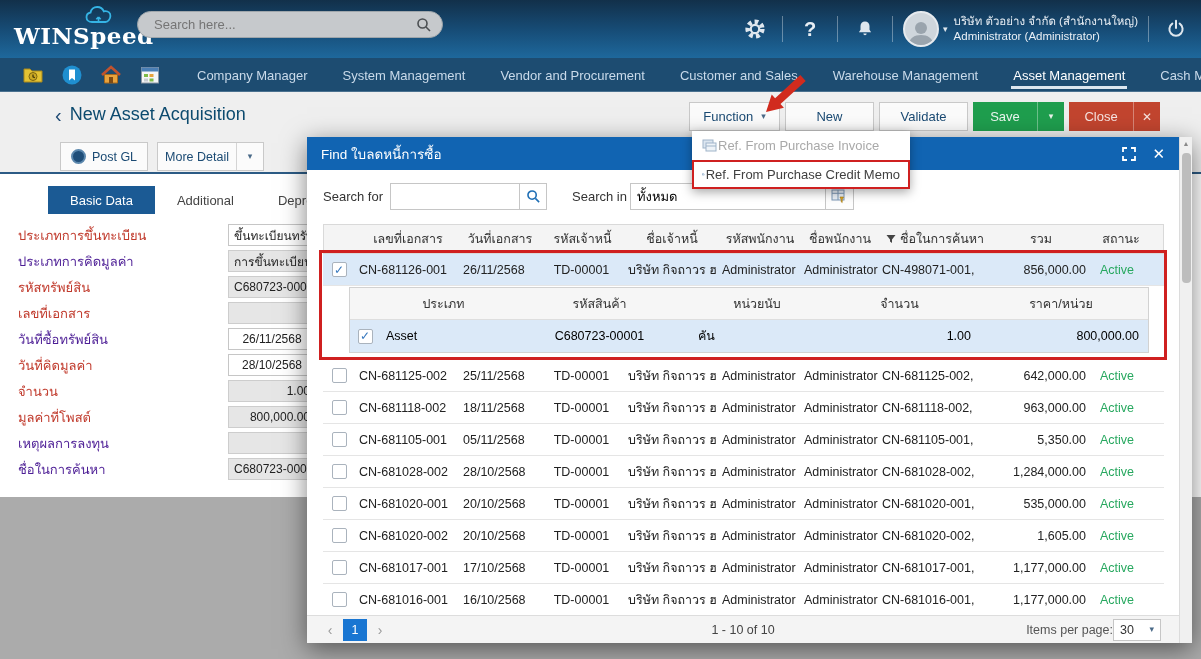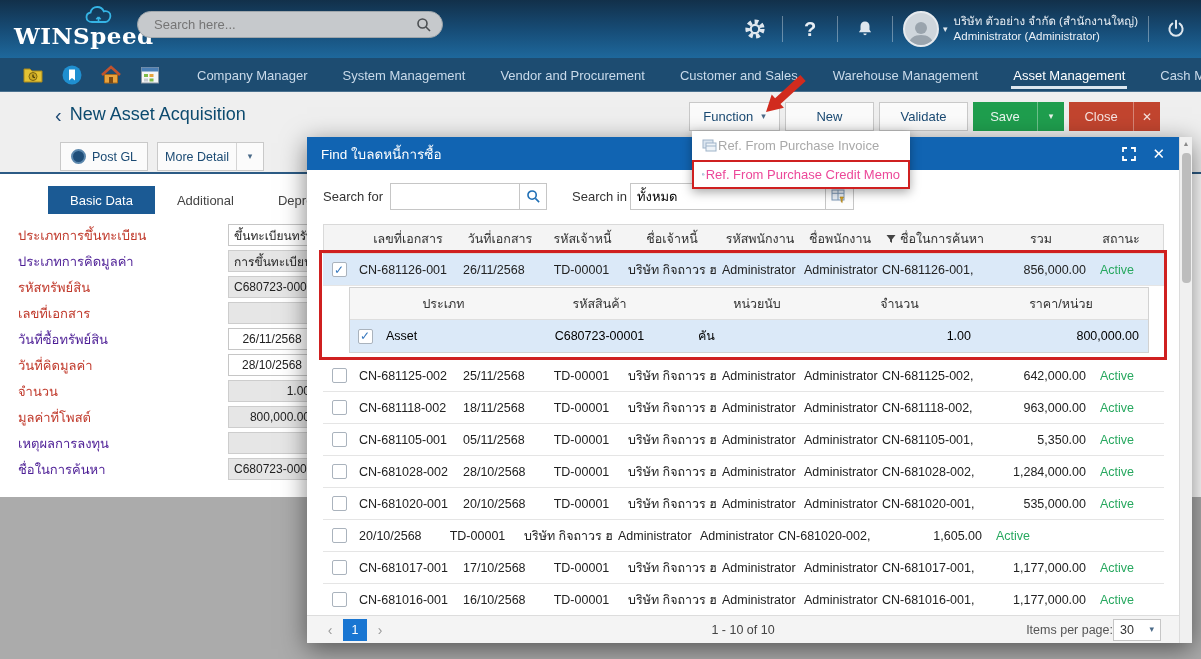--- a/index.html
+++ b/index.html
@@ -127,21 +127,21 @@
 
   .m-scroll { position:absolute; right:0; top:0; width:13px; height:506px; background:#f0f0f0; border-left:1px solid #dcdcdc; }
   .m-scroll .up { position:absolute; top:3px; left:0; width:12px; text-align:center; font-size:7px; color:#8a8a8a; }
   .m-thumb { position:absolute; top:16px; left:1.5px; width:9px; height:130px; background:#bdbdbd; border-radius:4px; cursor:pointer; }
 
   
   .fn-menu { position:absolute; left:692px; top:131px; width:218px; background:#fff; z-index:30;
     box-shadow:0 3px 10px rgba(0,0,0,.35); font-size:13px; }
   .fn-item { height:29px; display:flex; align-items:center; gap:1px; padding:0 10px; cursor:pointer; white-space:nowrap; }
   .fn-item.disabled { color:#a9a9a9; }
-  .fn-item.hl { color:#ec4899; outline:2px solid #cf2020; outline-offset:-2px; }
+  .fn-item.hl { color:#404040; outline:2px solid #cf2020; outline-offset:-2px; }
 
   
   .annot-rect { position:absolute; left:319px; top:250px; width:848px; height:110px;
     border:3px solid #cf2020; z-index:20; pointer-events:none; }
   .annot-arrow { position:absolute; left:740px; top:70px; z-index:40; pointer-events:none; }
 </style>
 </head>
 <body>
 
 <div class="app-header">
@@ -385,21 +385,21 @@
       <div class="t-row sel">
         <span class="t-c w-cb">
             <span class="cb">✓</span>
           </span>
         <span class="t-c w-doc">CN-681126-001</span>
         <span class="t-c w-date">26/11/2568</span>
         <span class="t-c w-vc">TD-00001</span>
         <span class="t-c w-vn">บริษัท กิจถาวร ฮา</span>
         <span class="t-c w-ec">Administrator</span>
         <span class="t-c w-en">Administrator</span>
-        <span class="t-c w-sn">CN-681126-001,</span>
+        <span class="t-c w-sn">CN-498071-001,</span>
         <span class="t-c w-tot">856,000.00</span>
         <span class="t-c w-st status">Active</span>
       </div>
     </div>
 
     <div class="subtbl">
       <div class="s-row s-head">
         <span class="s-c sw-cb"></span>
         <span class="s-c sw-type">ประเภท</span>
         <span class="s-c sw-code">รหัสสินค้า</span>
@@ -488,20 +488,21 @@
         <span class="t-c w-ec">Administrator</span>
         <span class="t-c w-en">Administrator</span>
         <span class="t-c w-sn">CN-681020-001,</span>
         <span class="t-c w-tot">535,000.00</span>
         <span class="t-c w-st status">Active</span>
       </div>
       <div class="t-row">
         <span class="t-c w-cb">
             <span class="cb"></span>
           </span>
+        <span class="t-c w-doc">CN-681020-002</span>
         <span class="t-c w-date">20/10/2568</span>
         <span class="t-c w-vc">TD-00001</span>
         <span class="t-c w-vn">บริษัท กิจถาวร ฮา</span>
         <span class="t-c w-ec">Administrator</span>
         <span class="t-c w-en">Administrator</span>
         <span class="t-c w-sn">CN-681020-002,</span>
         <span class="t-c w-tot">1,605.00</span>
         <span class="t-c w-st status">Active</span>
       </div>
       <div class="t-row">

